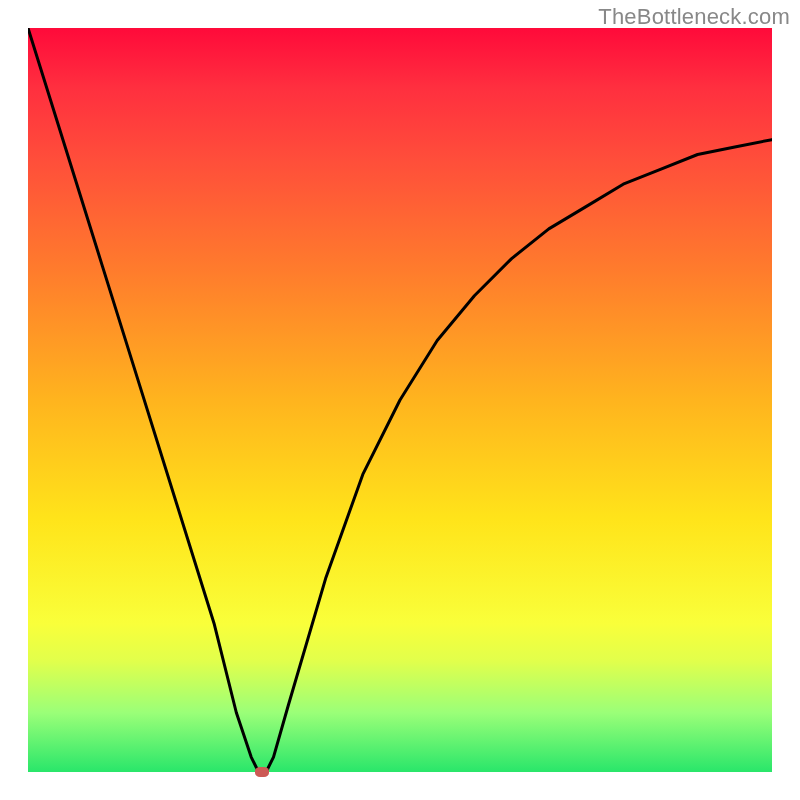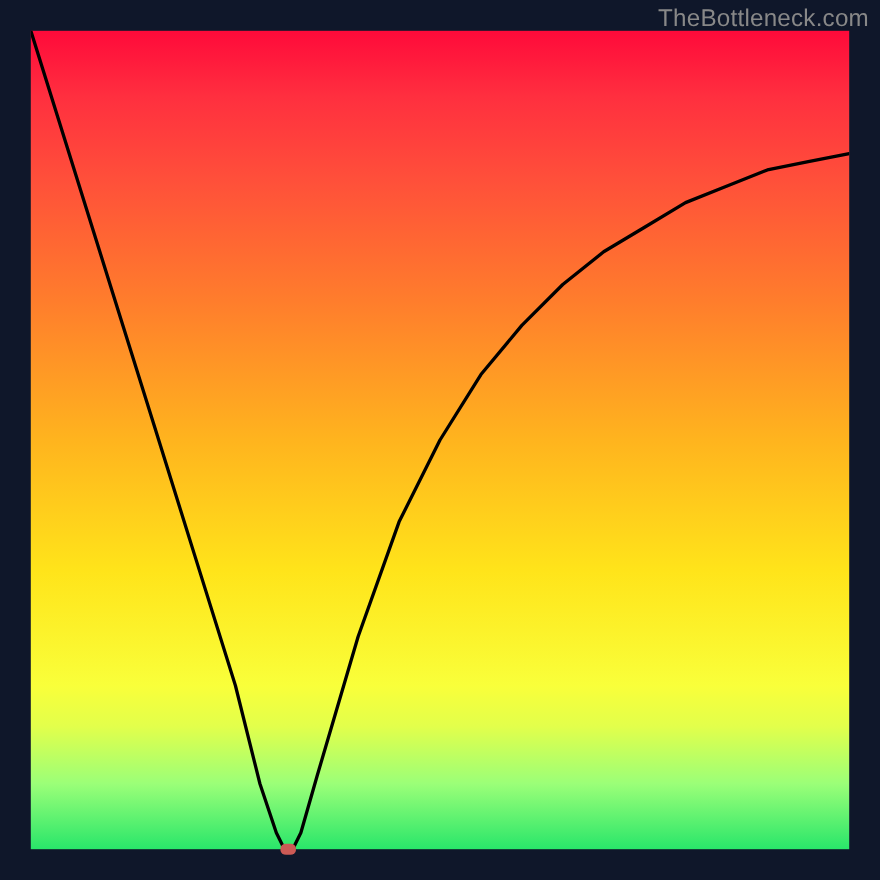--- a/index.html
+++ b/index.html
@@ -10,21 +10,21 @@
     background: #000;
     overflow: hidden;
     font-family: Arial, Helvetica, sans-serif;
   }
   .frame {
     position: absolute;
     top: 0;
     left: 0;
     width: 800px;
     height: 800px;
-    background: #0f172a;
+    background: #ffffff;
   }
   .plot {
     position: absolute;
     top: 28px;
     left: 28px;
     width: 744px;
     height: 744px;
     
     background: linear-gradient(
       to bottom,

